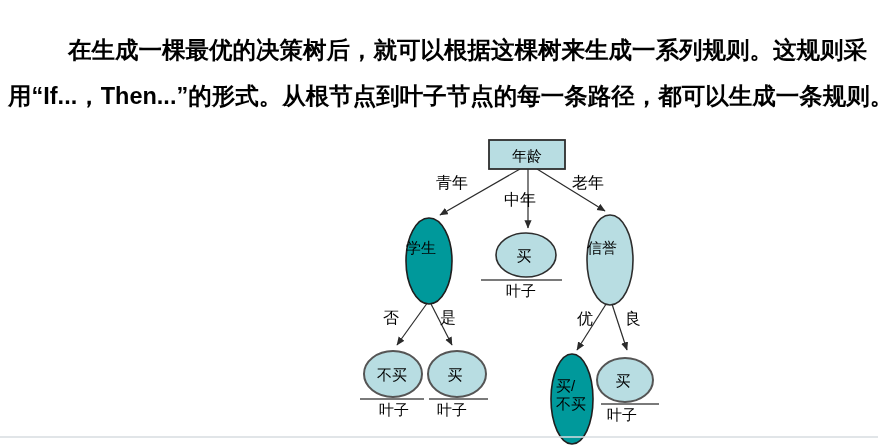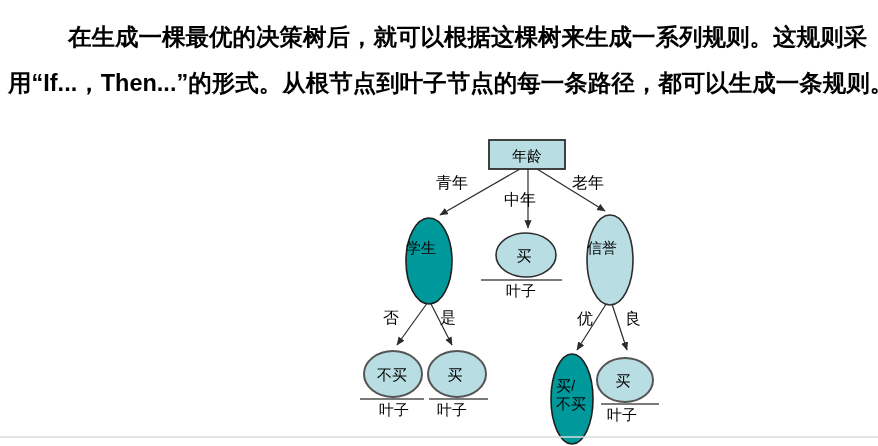--- a/index.html
+++ b/index.html
@@ -4,21 +4,21 @@
 <style>
   html,body{margin:0;padding:0;background:#fff;}
   .stage{
     position:relative;
     width:878px;height:446px;
     background:#ffffff;
     overflow:hidden;
     font-family:"Liberation Sans","DejaVu Sans",sans-serif;
   }
   .intro{
-    position:absolute;top:14px;left:8px;right:0;
+    position:absolute;top:27px;left:8px;right:0;
     font-weight:bold;
     font-size:23.5px;
     line-height:46px;
     color:#000;
   }
   .intro .line1{padding-left:60px;white-space:nowrap;}
   .intro .line2{white-space:nowrap;}
   svg.tree{position:absolute;left:0;top:0;}
   svg text{
     font-family:"Liberation Sans","DejaVu Sans",sans-serif;

